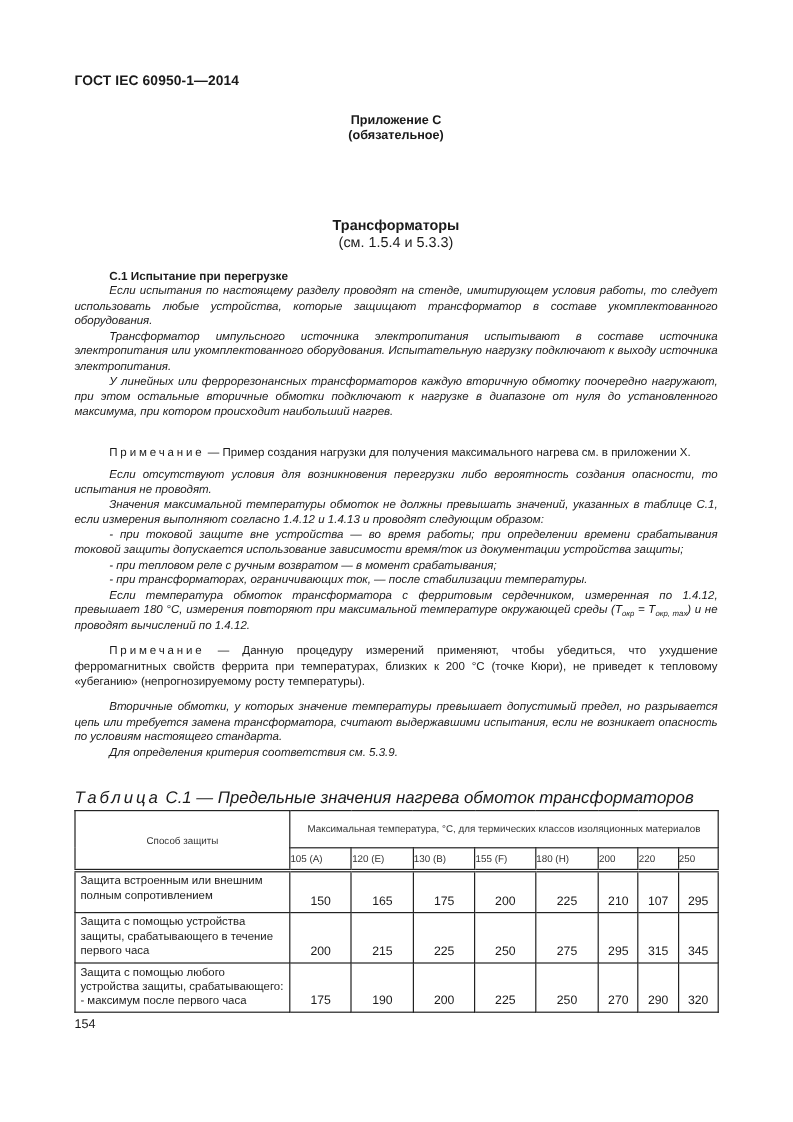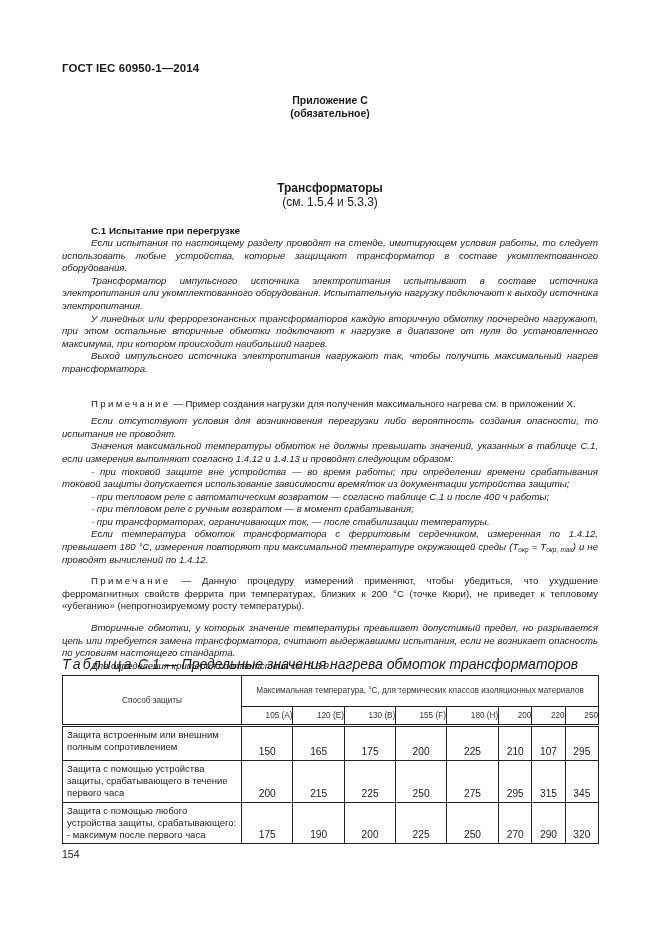--- a/index.html
+++ b/index.html
@@ -18,21 +18,21 @@
   .body p.note { margin-top: 22px; margin-bottom: 5px; }
   .spaced { letter-spacing: 2.4px; }
   .body p.gap-before { margin-top: 9px; }
   sub { font-size: 6.5px; vertical-align: -2px; line-height: 0; }
   .table-caption { position: absolute; left: 62px; top: 656px; font-size: 14px; font-style: italic; }
   table.t { position: absolute; left: 62px; top: 675px; width: 537px; border-collapse: collapse; font-size: 9.3px; }
   table.t td, table.t th { border: 1px solid #222; padding: 0; font-weight: normal; }
   table.t th { font-size: 8.2px; color: #333; }
   table.t .h-method { width: 178px; text-align: center; vertical-align: middle; height: 48px; }
   table.t .h-group { height: 29px; text-align: center; vertical-align: middle; line-height: 11px; }
-  table.t .h-cls { height: 17px; text-align: right; }
+  table.t .h-cls { height: 17px; text-align: left; }
   table.t tbody tr:first-child td { border-top: 3px double #222; }
   table.t td.m { text-align: left; vertical-align: top; padding: 2px 4px 2px 4px; line-height: 12px; font-size: 9.5px; }
   table.t td.v { text-align: center; vertical-align: bottom; padding-bottom: 3px; font-size: 10.2px; }
   .page-num { position: absolute; left: 62px; top: 848px; font-size: 10.5px; }
 </style>
 </head>
 <body>
 
 <div class="page">
 
@@ -46,26 +46,24 @@
   <div class="center section-title">
     <div class="b">Трансформаторы</div>
     <div>(см. 1.5.4 и 5.3.3)</div>
   </div>
 
   <div class="body">
     <h3>С.1 Испытание при перегрузке</h3>
     <p class="it">Если испытания по настоящему разделу проводят на стенде, имитирующем условия работы, то следует использовать любые устройства, которые защищают трансформатор в составе укомплектованного оборудования.</p>
     <p class="it">Трансформатор импульсного источника электропитания испытывают в составе источника электропитания или укомплектованного оборудования. Испытательную нагрузку подключают к выходу источника электропитания.</p>
     <p class="it">У линейных или феррорезонансных трансформаторов каждую вторичную обмотку поочередно нагружают, при этом остальные вторичные обмотки подключают к нагрузке в диапазоне от нуля до установленного максимума, при котором происходит наибольший нагрев.</p>
-    <p class="it">Выход импульсного источника электропитания нагружают так, чтобы получить максимальный нагрев трансформатора.</p>
     <p class="note"><span class="spaced">Примечание</span><span> — Пример создания нагрузки для получения максимального нагрева см. в приложении X.</span></p>
     <p class="it">Если отсутствуют условия для возникновения перегрузки либо вероятность создания опасности, то испытания не проводят.</p>
     <p class="it">Значения максимальной температуры обмоток не должны превышать значений, указанных в таблице С.1, если измерения выполняют согласно 1.4.12 и 1.4.13 и проводят следующим образом:</p>
     <p class="it">- при токовой защите вне устройства — во время работы; при определении времени срабатывания токовой защиты допускается использование зависимости время/ток из документации устройства защиты;</p>
-    <p class="it">- при тепловом реле с автоматическим возвратом — согласно таблице С.1 и после 400 ч работы;</p>
     <p class="it">- при тепловом реле с ручным возвратом — в момент срабатывания;</p>
     <p class="it">- при трансформаторах, ограничивающих ток, — после стабилизации температуры.</p>
     <p class="it"><span>Если температура обмоток трансформатора с ферритовым сердечником, измеренная по 1.4.12, превышает 180 °С, измерения повторяют при максимальной температуре окружающей среды (</span><span>T</span><sub>окр</sub><span> = </span><span>T</span><sub>окр, max</sub><span>) и не проводят вычислений по 1.4.12.</span></p>
     <p class="note gap-before"><span class="spaced">Примечание</span><span> — Данную процедуру измерений применяют, чтобы убедиться, что ухудшение ферромагнитных свойств феррита при температурах, близких к 200 °С (точке Кюри), не приведет к тепловому «убеганию» (непрогнозируемому росту температуры).</span></p>
     <p class="it gap-before">Вторичные обмотки, у которых значение температуры превышает допустимый предел, но разрывается цепь или требуется замена трансформатора, считают выдержавшими испытания, если не возникает опасность по условиям настоящего стандарта.</p>
     <p class="it">Для определения критерия соответствия см. 5.3.9.</p>
   </div>
 
   <div class="table-caption"><span class="spaced">Таблица</span><span> С.1 — Предельные значения нагрева обмоток трансформаторов</span></div>
 

